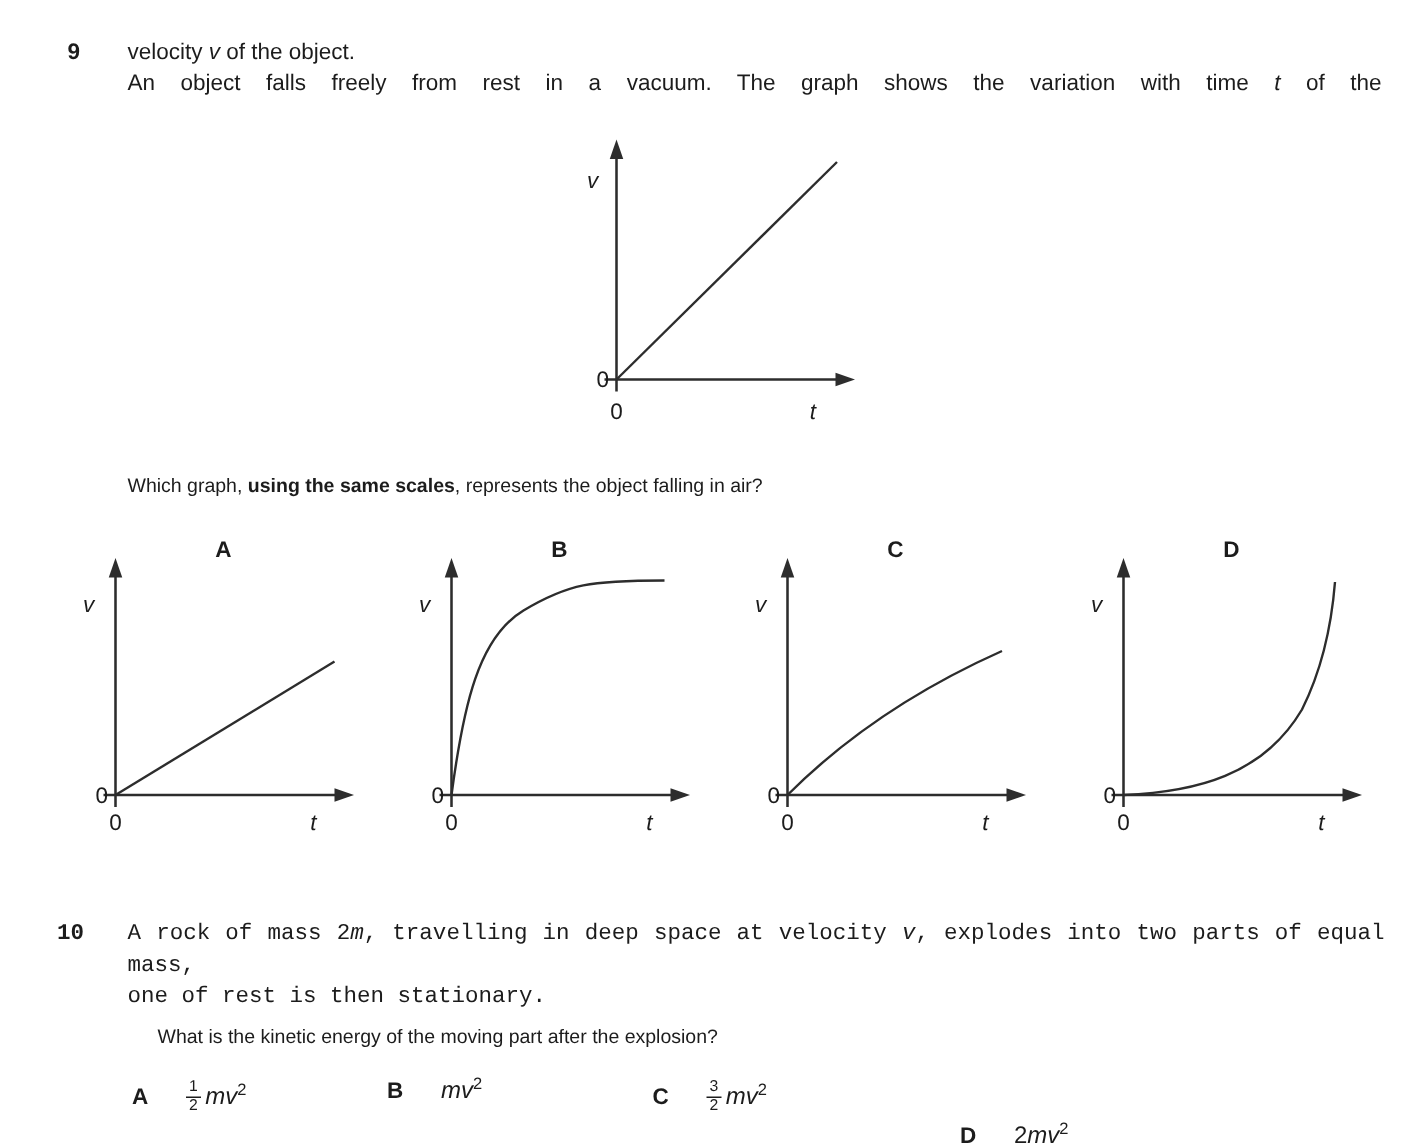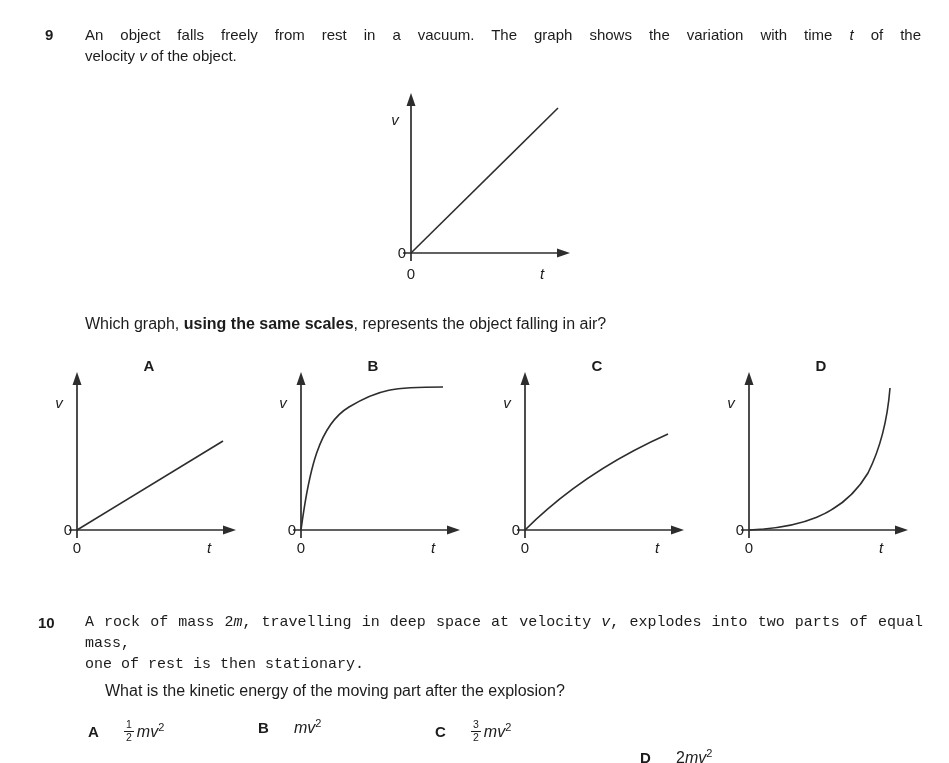--- a/index.html
+++ b/index.html
@@ -6,21 +6,21 @@
   body { background:#ffffff; }
   .page {
     position:relative; width:949px; height:763px; background:#ffffff;
     font-family:"Liberation Sans", sans-serif; color:#1c1c1c; overflow:hidden;
   }
   .qnum { position:absolute; font-weight:bold; font-size:15px; line-height:21px; }
   .para { position:absolute; font-size:15px; line-height:21px; }
   .para .line { white-space:normal; }
   .para .line.just { text-align:justify; text-align-last:justify; }
   .para .line.last { text-align:left; }
-  .inline-text { position:absolute; font-size:16px; line-height:21px; white-space:nowrap; }
+  .inline-text { position:absolute; font-size:13px; line-height:21px; white-space:nowrap; }
   .it { font-style:italic; }
   .bd { font-weight:bold; }
   .graph { position:absolute; }
   .mini { top:355px; }
   #graph-a { left:30px; }
   #graph-b { left:254px; }
   #graph-c { left:478px; }
   #graph-d { left:702px; }
   #main-graph { left:368px; top:86px; }
   .answer { position:absolute; top:719px; font-size:16px; white-space:nowrap; }
@@ -39,22 +39,22 @@
   .frac .den { display:block; padding-top:0.5px; }
   svg text { fill:#1c1c1c; }
 </style>
 </head>
 <body>
 
 <div class="page">
 
   <div class="qnum" style="left:45px; top:24px;">9</div>
   <div class="para" style="left:85px; top:24px; width:836px;">
+      <div class="line last"><span>velocity </span><span class="it">v</span><span> of the object.</span></div>
       <div class="line just"><span>An object falls freely from rest in a vacuum. The graph shows the variation with time </span><span class="it">t</span><span> of the</span></div>
-      <div class="line last"><span>velocity </span><span class="it">v</span><span> of the object.</span></div>
     </div>
 
   <div id="main-graph" class="graph"><svg width="215" height="200" viewBox="0 0 215 200">
         <line x1="43" y1="175" x2="43" y2="18" stroke="#2d2d2d" stroke-width="1.7"></line>
         <polygon points="43,7 38.5,20 47.5,20" fill="#2d2d2d"></polygon>
         <line x1="35" y1="167" x2="191" y2="167" stroke="#2d2d2d" stroke-width="1.7"></line>
         <polygon points="202,167 189,162.5 189,171.5" fill="#2d2d2d"></polygon>
         <path d="M43,167 L190,22" fill="none" stroke="#2d2d2d" stroke-width="1.6"></path>
         <text x="27" y="39" font-size="15" text-anchor="middle" font-style="italic">v</text>
         <text x="38" y="172" font-size="15" text-anchor="end">0</text>
@@ -106,21 +106,21 @@
         <line x1="39" y1="175" x2="195" y2="175" stroke="#2d2d2d" stroke-width="1.7"></line>
         <polygon points="206,175 193,170.5 193,179.5" fill="#2d2d2d"></polygon>
         <path d="M47,175 C95,173 140,162 166,118 C180,90 186,58 188,33" fill="none" stroke="#2d2d2d" stroke-width="1.6"></path>
         <text x="29" y="53" font-size="15" text-anchor="middle" font-style="italic">v</text>
         <text x="42" y="180" font-size="15" text-anchor="end">0</text>
         <text x="47" y="198" font-size="15" text-anchor="middle">0</text>
         <text x="179" y="198" font-size="15" text-anchor="middle" font-style="italic">t</text>
         <text x="119" y="16" font-size="15" text-anchor="middle" font-weight="bold">D</text>
       </svg></div>
 
-  <div class="qnum" style="left:38px; top:612px;">10</div>
+  <div class="qnum" style="left:38px; top:612px;font-family:Liberation Mono, monospace;">10</div>
   <div class="para" style="left:85px; top:612px; width:838px;font-family:Liberation Mono, monospace;">
       <div class="line just"><span>A rock of mass 2</span><span class="it">m</span><span>, travelling in deep space at velocity </span><span class="it">v</span><span>, explodes into two parts of equal mass,</span></div>
       <div class="line last"><span>one of rest is then stationary.</span></div>
     </div>
 
   <div class="inline-text" style="left:85px; top:680px;margin-left:20px;"><span>What is the kinetic energy of the moving part after the explosion?</span></div>
 
   <div id="ans-a" class="answer">
     <span class="ans-label">A</span><span class="formula"><span class="frac"><span class="num">1</span><span class="den">2</span></span><span class="it">mv</span><sup>2</sup></span>
   </div>

